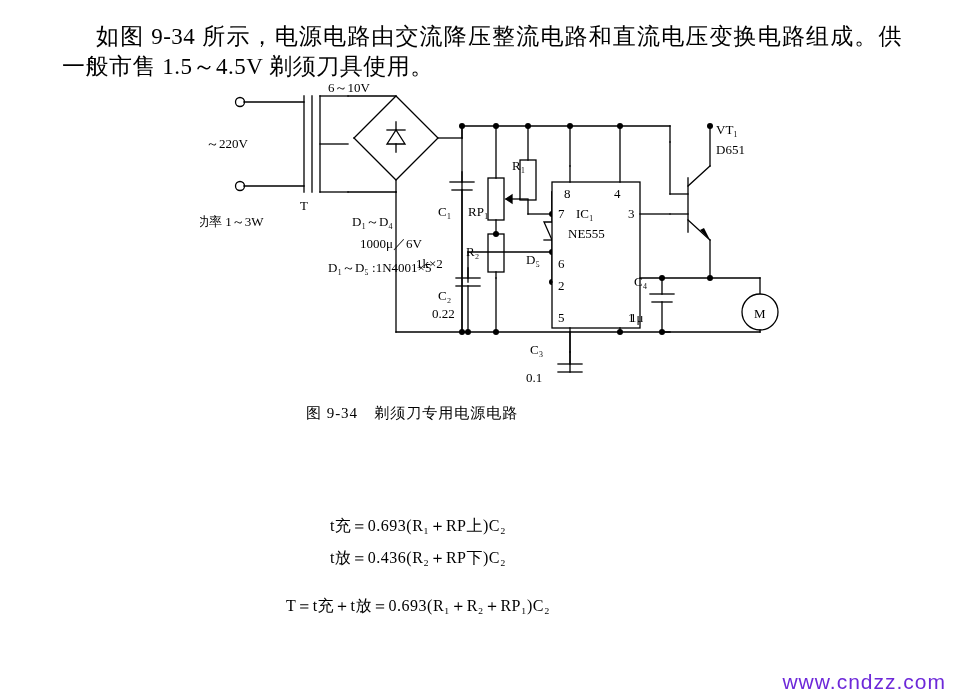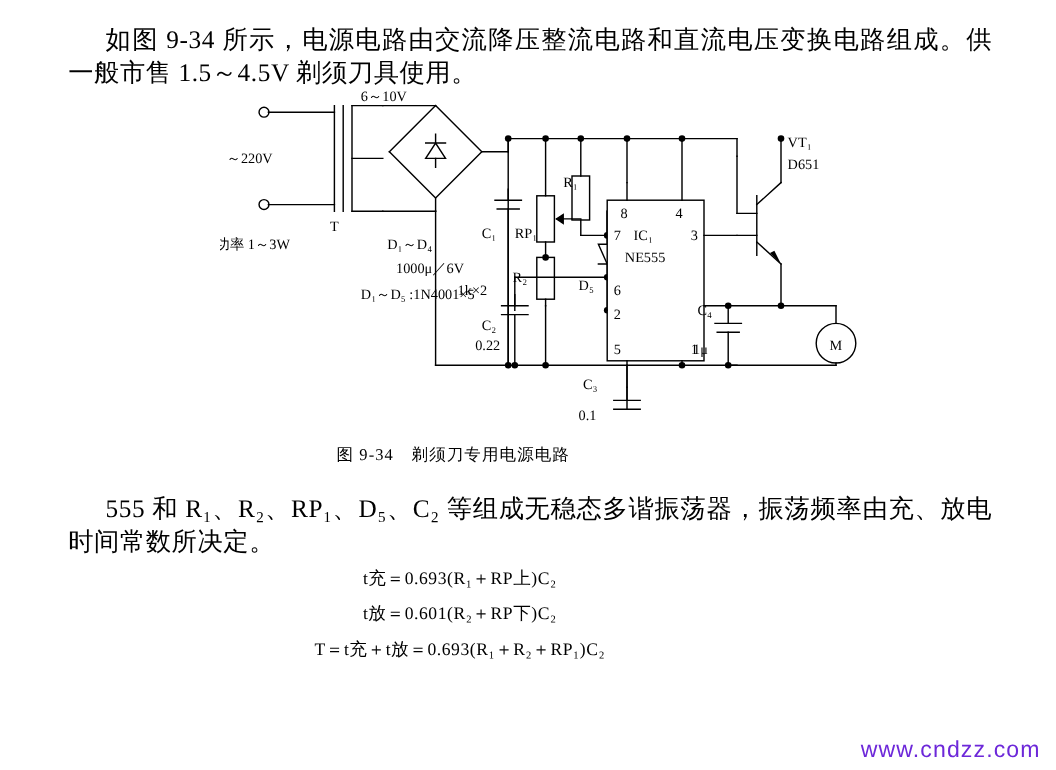--- a/index.html
+++ b/index.html
@@ -59,21 +59,21 @@
 
   .formula {
     position: absolute;
     width: 836px;
     text-align: center;
     font-size: 16px;
     letter-spacing: 0.5px;
   }
   #formula-1 { top: 516px; }
   #formula-2 { top: 548px; }
-  #formula-3 { top: 580px; }
+  #formula-3 { top: 596px; }
 
   #circuit {
     position: absolute;
     left: 200px;
     top: 82px;
   }
   .wm {
     position: absolute;
     right: 14px;
     bottom: 6px;
@@ -261,23 +261,20 @@
         <text x="516" y="72">D651</text>
         <text x="554" y="236">M</text>
       </g>
     </svg>
   </div>
 
   <div class="caption">
     <span class="cap-num">图 9-34</span><span>剃须刀专用电源电路</span>
   </div>
 
-  <div class="para" id="para-mid">
-    <span class="indent">555 和 R₁、R₂、RP₁、D₅、C₂ 等组成无稳态多谐振荡器，振荡频率由充、放电时间常数所决定。</span>
-  </div>
 
   <div class="formula" id="formula-1">t充＝0.693(R₁＋RP上)C₂</div>
-  <div class="formula" id="formula-2">t放＝0.601(R₂＋RP下)C₂</div>
+  <div class="formula" id="formula-2">t放＝0.436(R₂＋RP下)C₂</div>
   <div class="formula" id="formula-3">T＝t充＋t放＝0.693(R₁＋R₂＋RP₁)C₂</div>
 
 
   <div class="wm">www.cndzz.com</div>
 </div>
 
 </body></html>

